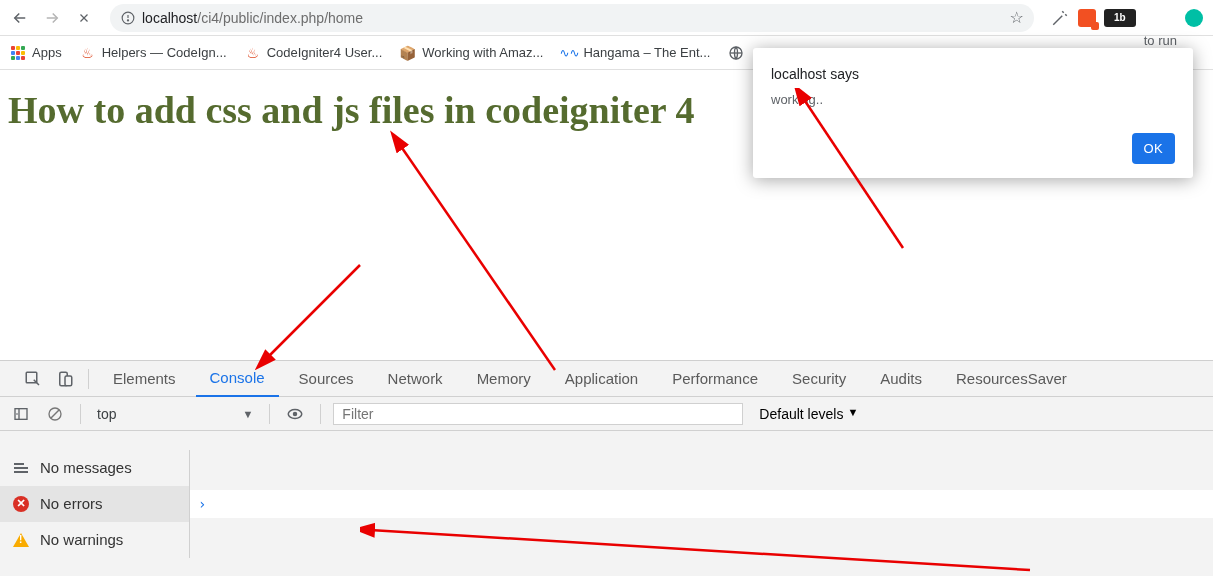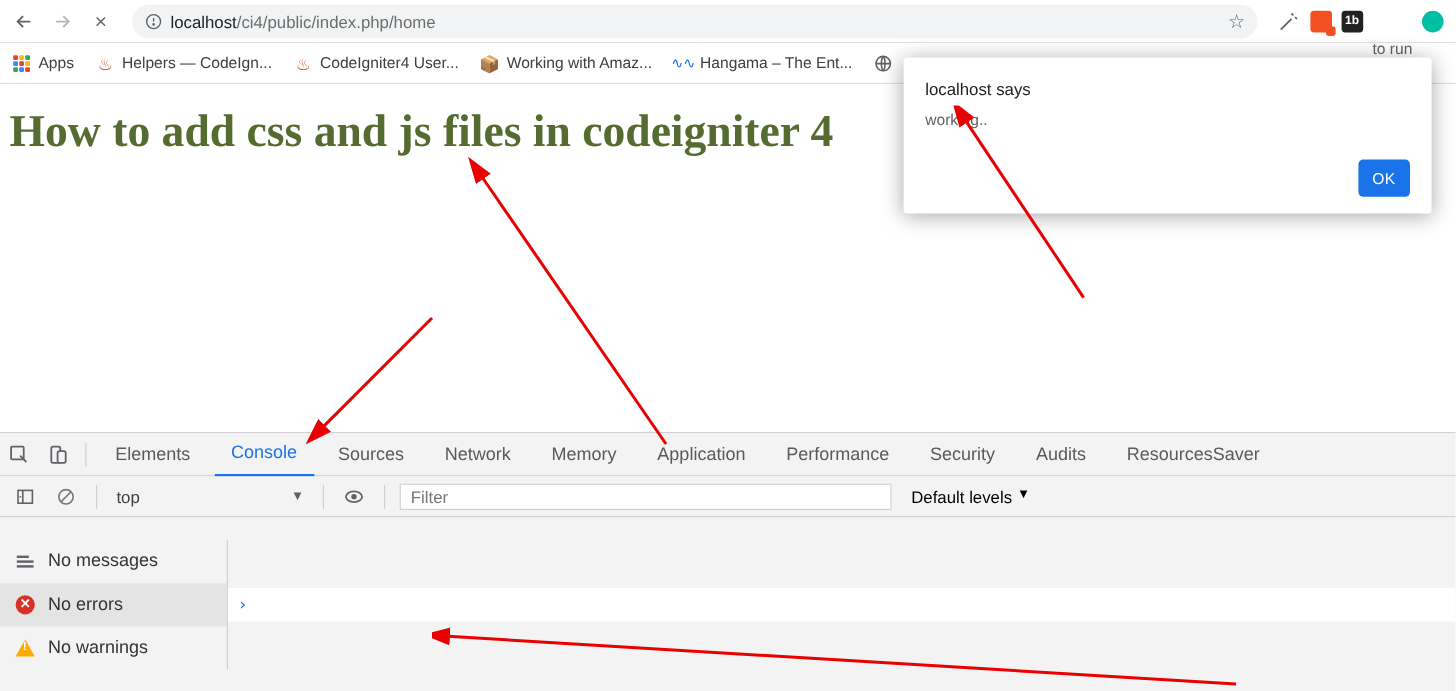--- a/index.html
+++ b/index.html
@@ -11,21 +11,21 @@
   .nav-btn.disabled { color:#b5b5b5; }
   .address-bar { flex:1; height:28px; background:#f1f3f4; border-radius:14px; display:flex; align-items:center; padding:0 10px; gap:6px; color:#5f6368; font-size:14px; margin:0 8px; }
   .address-bar .lock { width:16px; height:16px; display:flex; align-items:center; justify-content:center; font-size:13px; }
   .address-text { color:#202124; }
   .address-text .grey { color:#6d6d6d; }
   .star-btn { color:#5f6368; font-size:16px; margin-left:auto; }
   .ext-icons { display:flex; align-items:center; gap:8px; padding:0 4px; }
   .ext-icon { width:20px; height:20px; display:flex; align-items:center; justify-content:center; font-size:14px; }
   .ext-red { width:18px; height:18px; background:#f25022; border-radius:3px; position:relative; }
   .ext-red::after { content:""; position:absolute; bottom:-3px; right:-3px; width:8px; height:8px; border-radius:2px; background:#f25022; }
-  .ext-black { width:18px; height:18px; background:#222; color:#fff; font-size:10px; font-weight:700; border-radius:3px; display:flex; align-items:center; justify-content:center; }
+  .ext-black { width:32px; height:18px; background:#222; color:#fff; font-size:10px; font-weight:700; border-radius:3px; display:flex; align-items:center; justify-content:center; }
   .ext-circle { width:18px; height:18px; border-radius:50%; background:#00bfa5; }
   .right-trunc { color:#5f6368; font-size:13px; white-space:nowrap;margin-top:46px; }
 
   
   .bookmarks-bar { display:flex; align-items:center; height:34px; padding:0 10px; gap:18px; background:#fff; border-bottom:1px solid #e0e0e0; font-size:13px; color:#3c4043; }
   .bookmark-item { display:flex; align-items:center; gap:6px; white-space:nowrap; }
   .bk-icon { width:16px; height:16px; display:flex; align-items:center; justify-content:center; font-size:14px; }
   .apps-icon { display:grid; grid-template-columns:repeat(3,4px); grid-template-rows:repeat(3,4px); gap:1px; }
   .apps-icon span { display:block; width:4px; height:4px; border-radius:1px; }
   .apps-icon span:nth-child(1){background:#EA4335}
@@ -51,21 +51,21 @@
   .alert-title { font-size:14px; color:#202124; margin-bottom:10px; }
   .alert-msg { font-size:13px; color:#5f6368; }
   .alert-actions { display:flex; justify-content:flex-end; margin-top:26px; }
   .alert-ok { background:#1a73e8; color:#fff; border:none; border-radius:4px; padding:8px 12px; font-size:13px; font-weight:500; letter-spacing:.3px; }
 
   
   .arrow-svg { position:absolute; pointer-events:none; z-index:40; }
 
   
   .devtools { border-top:1px solid #cfcfcf; background:#f3f3f3; height:216px; display:flex; flex-direction:column; font-size:14px; color:#333; }
-  .dt-tabs { display:flex; align-items:center; height:36px; border-bottom:1px solid #d0d0d0; background:#f3f3f3; padding:0 3px; gap:6px; }
+  .dt-tabs { display:flex; align-items:center; height:36px; border-bottom:1px solid #d0d0d0; background:#f3f3f3; padding:0 20px; gap:6px; }
   .dt-iconbtn { width:26px; height:26px; display:flex; align-items:center; justify-content:center; color:#5a5a5a; }
   .dt-sep { width:1px; height:20px; background:#d0d0d0; margin:0 4px; }
   .dt-tab { padding:0 14px; height:36px; display:flex; align-items:center; color:#5a5a5a; font-size:15px; }
   .dt-tab.active { color:#1a73e8; border-bottom:2px solid #1a73e8; }
   .dt-toolbar { display:flex; align-items:center; height:34px; border-bottom:1px solid #d0d0d0; background:#f3f3f3; padding:0 8px; gap:8px; }
   .dt-select { display:flex; align-items:center; gap:6px; color:#3c4043; padding:0 4px; }
   .dt-select .caret { color:#5f6368; font-size:11px; padding-left:120px; }
   .filter-input { flex:0 0 410px; height:22px; border:1px solid #d0d0d0; background:#fff; padding:0 8px; color:#5f6368; font-size:14px; }
   .levels { color:#000000; display:flex; gap:4px; padding-left:8px; }
 

